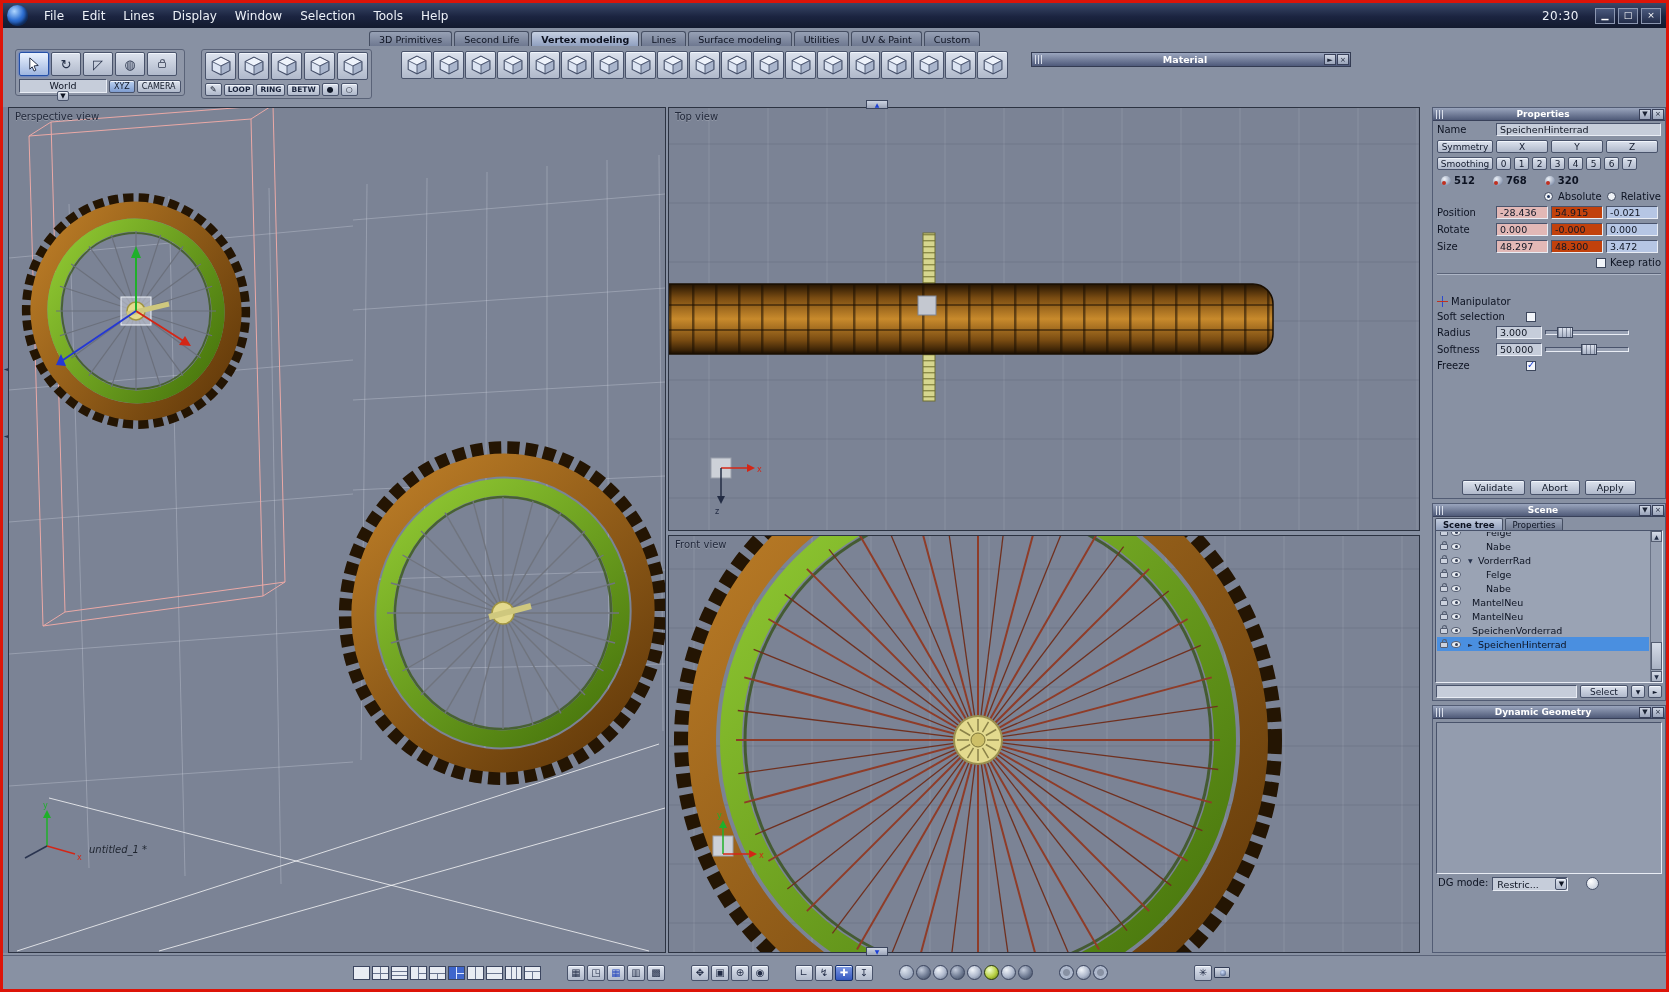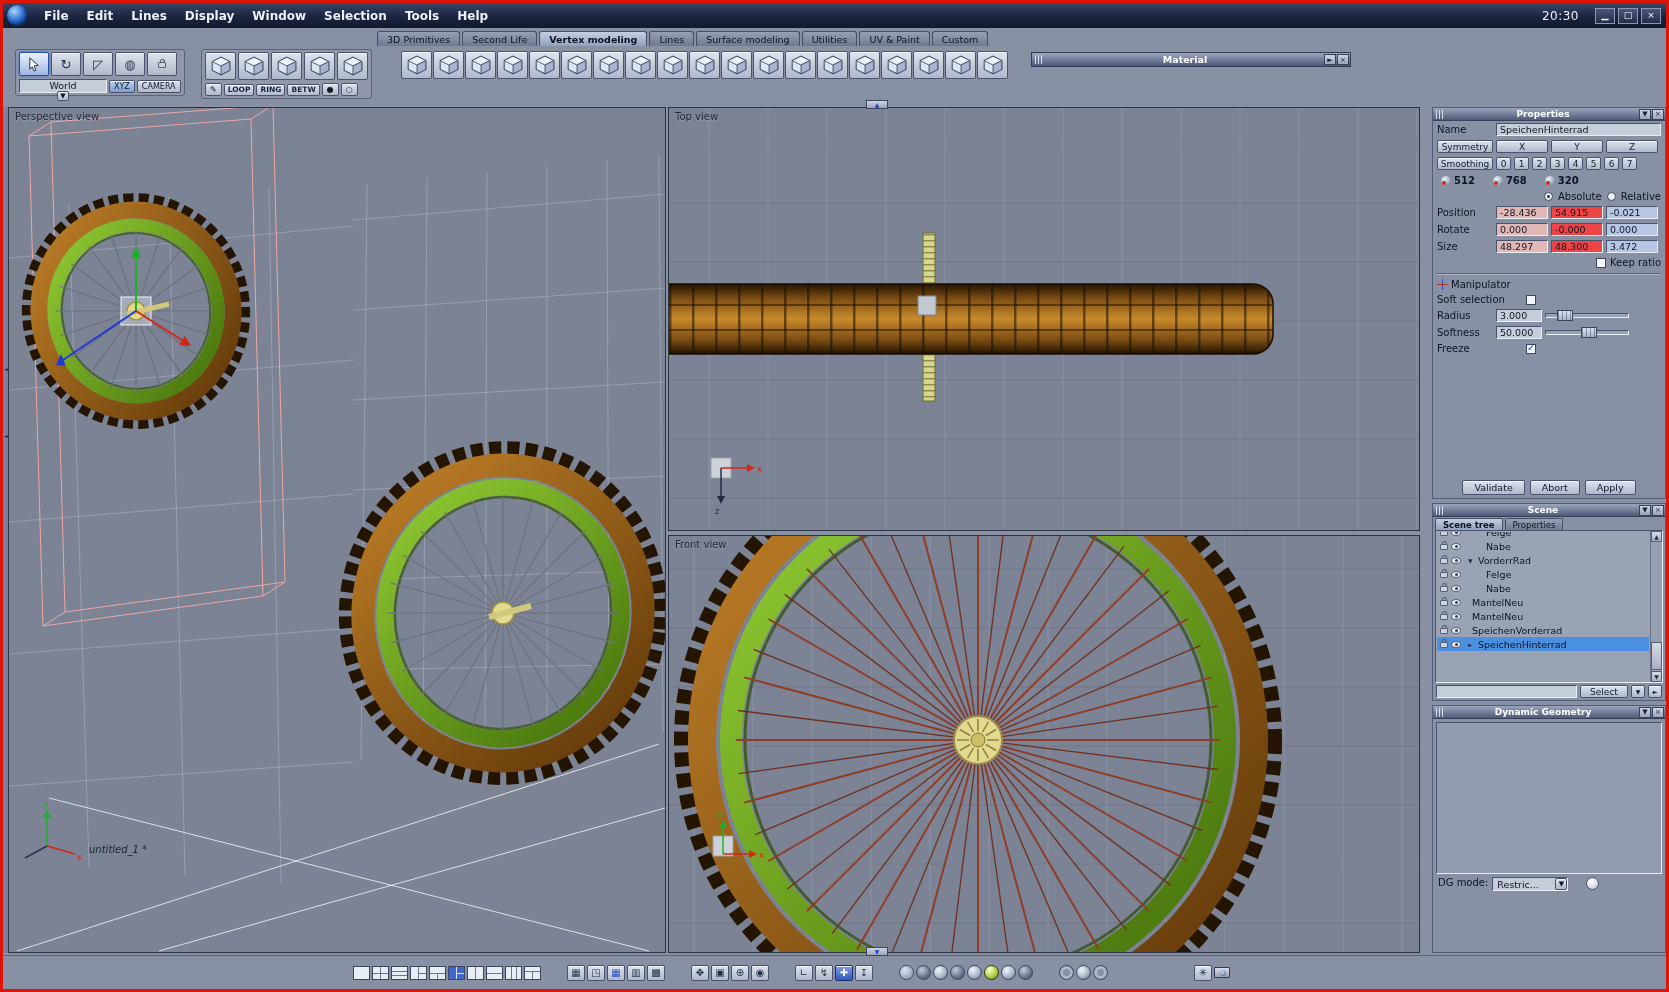--- a/index.html
+++ b/index.html
@@ -3,27 +3,27 @@
 <meta charset="utf-8">
 <style>
   *{margin:0;padding:0;box-sizing:border-box;}
   html,body{width:1669px;height:992px;}
   body{font-family:"DejaVu Sans","Liberation Sans",sans-serif;background:#555;overflow:hidden;position:relative;font-size:10px;color:#0d1322;}
   .window{position:absolute;inset:0;border:3px solid #dd1408;background:#8891a3;}
 
   
   .menubar{position:absolute;left:0;top:0;right:0;height:25px;background:linear-gradient(#3a4868,#1b2440 55%,#131a2e);display:flex;align-items:center;color:#edf1f8;font-size:12px;}
   .app-icon{width:21px;height:21px;margin:0 7px 0 4px;border-radius:50%;background:radial-gradient(circle at 35% 30%,#aed6ff,#2e6fd2 45%,#082c72);box-shadow:inset -2px -2px 3px rgba(0,0,0,.45);}
-  .menu-item{padding:0 9px;cursor:default;font-weight:bold;}
+  .menu-item{padding:0 9px;cursor:default;}
   .clock{margin-left:auto;letter-spacing:.5px;}
   .win-btns{display:flex;gap:3px;margin:0 5px 0 16px;}
   .win-btn{width:20px;height:16px;border:1px solid #8b96b0;background:linear-gradient(#49587c,#232d4a);color:#fff;font-size:9px;display:flex;align-items:center;justify-content:center;line-height:1;}
 
   
-  .tabrow{position:absolute;left:8px;top:28px;right:0;height:16px;display:flex;gap:2px;padding-left:366px;}
+  .tabrow{position:absolute;left:0;top:28px;right:0;height:16px;display:flex;gap:2px;padding-left:366px;}
   .tab{height:15px;padding:2px 9px 0;font-size:9.5px;color:#0c1120;background:linear-gradient(#97a1b5,#6e7890);border:1px solid #454e62;border-bottom:none;border-radius:3px 3px 0 0;white-space:nowrap;}
   .tab.active{background:linear-gradient(#c6d0e2,#90a0c0);font-weight:bold;}
 
   
   .toolbar{position:absolute;left:0;top:44px;right:0;height:59px;}
   .raised{background:linear-gradient(#dde3ee,#b0b9cb);border:1px solid #49536b;border-radius:2px;box-shadow:inset 0 1px 0 #f2f6fc;}
   .sunken{background:#c6cdda;border:1px solid;border-color:#49536b #e9edf5 #e9edf5 #49536b;}
   .tgroup{position:absolute;border:1px solid #5a6378;border-radius:3px;background:rgba(255,255,255,0.06);padding:2px 3px;}
   .trowline{display:flex;gap:2px;align-items:center;}
   .tbtn{width:30px;height:24px;display:flex;align-items:center;justify-content:center;font-size:13px;color:#27324a;}
@@ -51,21 +51,21 @@
   
   .rpanel{position:absolute;left:1421px;width:242px;background:#8891a3;}
   .panel{position:absolute;left:8px;right:0;border:1px solid #525c74;background:#8891a3;display:flex;flex-direction:column;}
   .ptitle{height:13px;background:linear-gradient(#9aa5bd,#4f5a78);display:flex;align-items:center;color:#fff;font-size:9px;font-weight:bold;border-bottom:1px solid #39415a;flex:0 0 auto;}
   .ptitle .tt{flex:1;text-align:center;}
   .prow{display:flex;align-items:center;height:17px;padding:0 4px;gap:3px;flex:0 0 auto;}
   .plabel{width:56px;flex:0 0 auto;}
   .pfield{height:13px;font-size:9.5px;font-family:inherit;padding:0 3px;color:#101624;outline:none;}
   .pfield.wide{flex:1;}
   .coord{width:52px;flex:0 0 auto;}
-  .fx{background:#e2b8b6;}.fy{background:#ef4444;}.fz{background:#b6c6e4;}
+  .fx{background:#e2b8b6;}.fy{background:#c2410c;}.fz{background:#b6c6e4;}
   .pbtn{height:13px;font-size:9px;color:#131b2e;display:flex;align-items:center;justify-content:center;font-family:inherit;}
   .axh{width:52px;}
   .lvl{width:15px;}
   .cnt{display:flex;align-items:center;gap:3px;}
   .ball{width:10px;height:10px;border-radius:50%;background:radial-gradient(circle at 35% 30%,#eef2f8,#9aa6bc 60%,#58647e);position:relative;display:inline-block;}
   .ball::after{content:"";position:absolute;left:1px;bottom:1px;width:4px;height:4px;border-radius:50%;background:#c03020;}
   .rad{width:9px;height:9px;border-radius:50%;background:#eef1f6;border:1px solid #3c465c;position:relative;display:inline-block;}
   .rad.on::after{content:"";position:absolute;inset:2px;border-radius:50%;background:#22365e;}
   .chk{width:10px;height:10px;background:#f2f5fa;border:1px solid #3c465c;position:relative;display:inline-block;}
   .chk.on::after{content:"✓";position:absolute;left:0;top:-3px;color:#1b3fd4;font-size:10px;font-weight:bold;}
@@ -617,21 +617,21 @@
         <span class="plabel">Size</span>
         <input class="pfield sunken coord fx" readonly="" value="48.297" style="">
         <input class="pfield sunken coord fy" readonly="" value="48.300" style="">
         <input class="pfield sunken coord fz" readonly="" value="3.472" style="">
       </div>
       <div class="prow" style="height:15px;justify-content:flex-end;gap:4px;">
         <span class="chk"></span>
         <span>Keep ratio</span>
       </div>
       <div class="divider"></div>
-      <div class="prow" style="height:15px;">
+      <div class="prow" style="height:15px;margin-top:17px;">
         <span class="mani-ico"></span>
         <span>Manipulator</span>
       </div>
       <div class="prow" style="height:15px;">
         <span style="width:86px;">Soft selection</span>
         <span class="chk"></span>
       </div>
       <div class="prow">
         <span class="plabel">Radius</span>
         <input class="pfield sunken" style="width: 46px;" readonly="" value="3.000">

